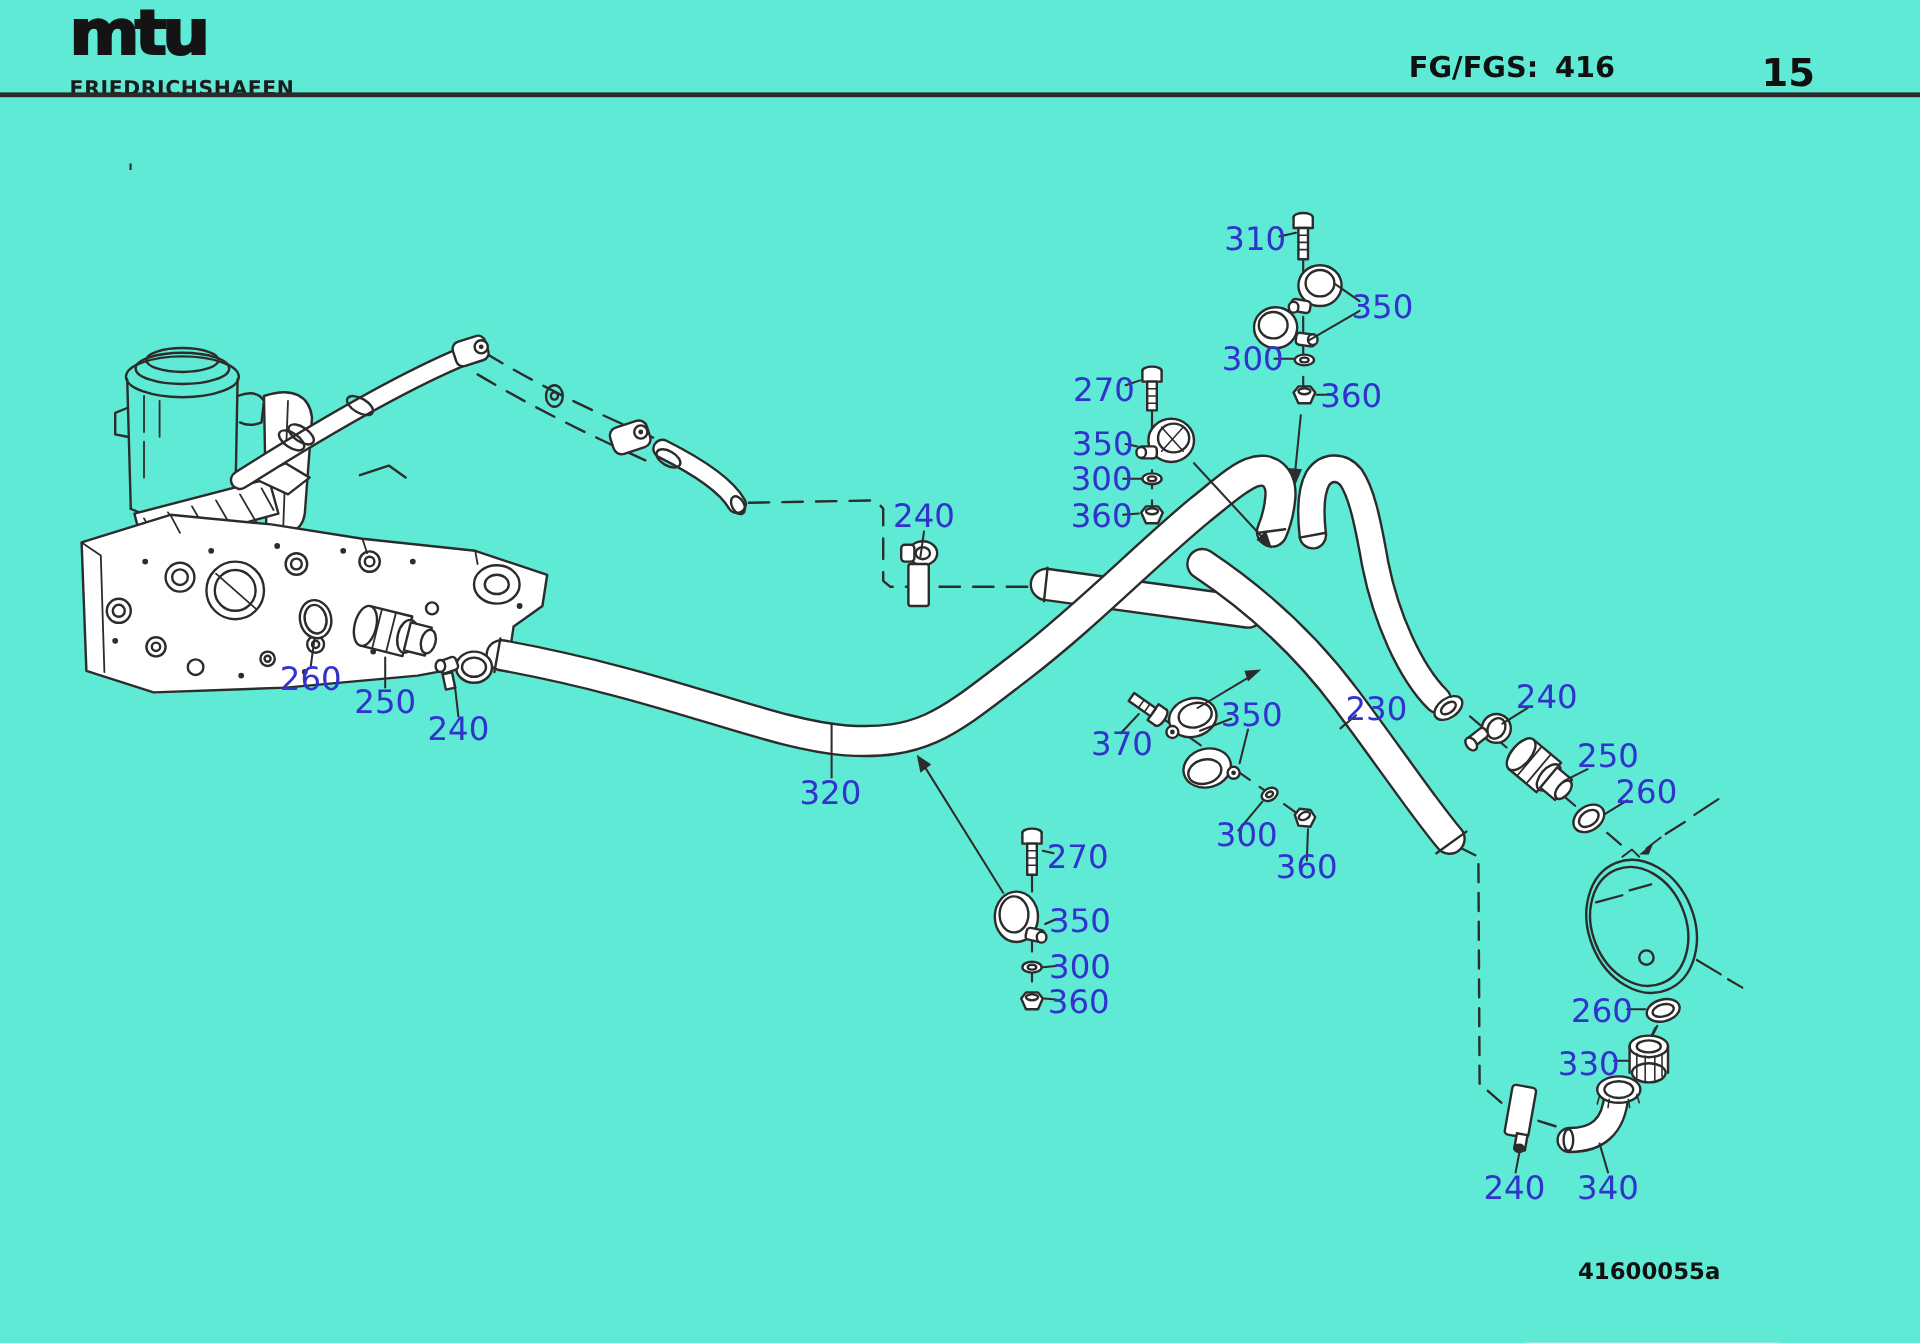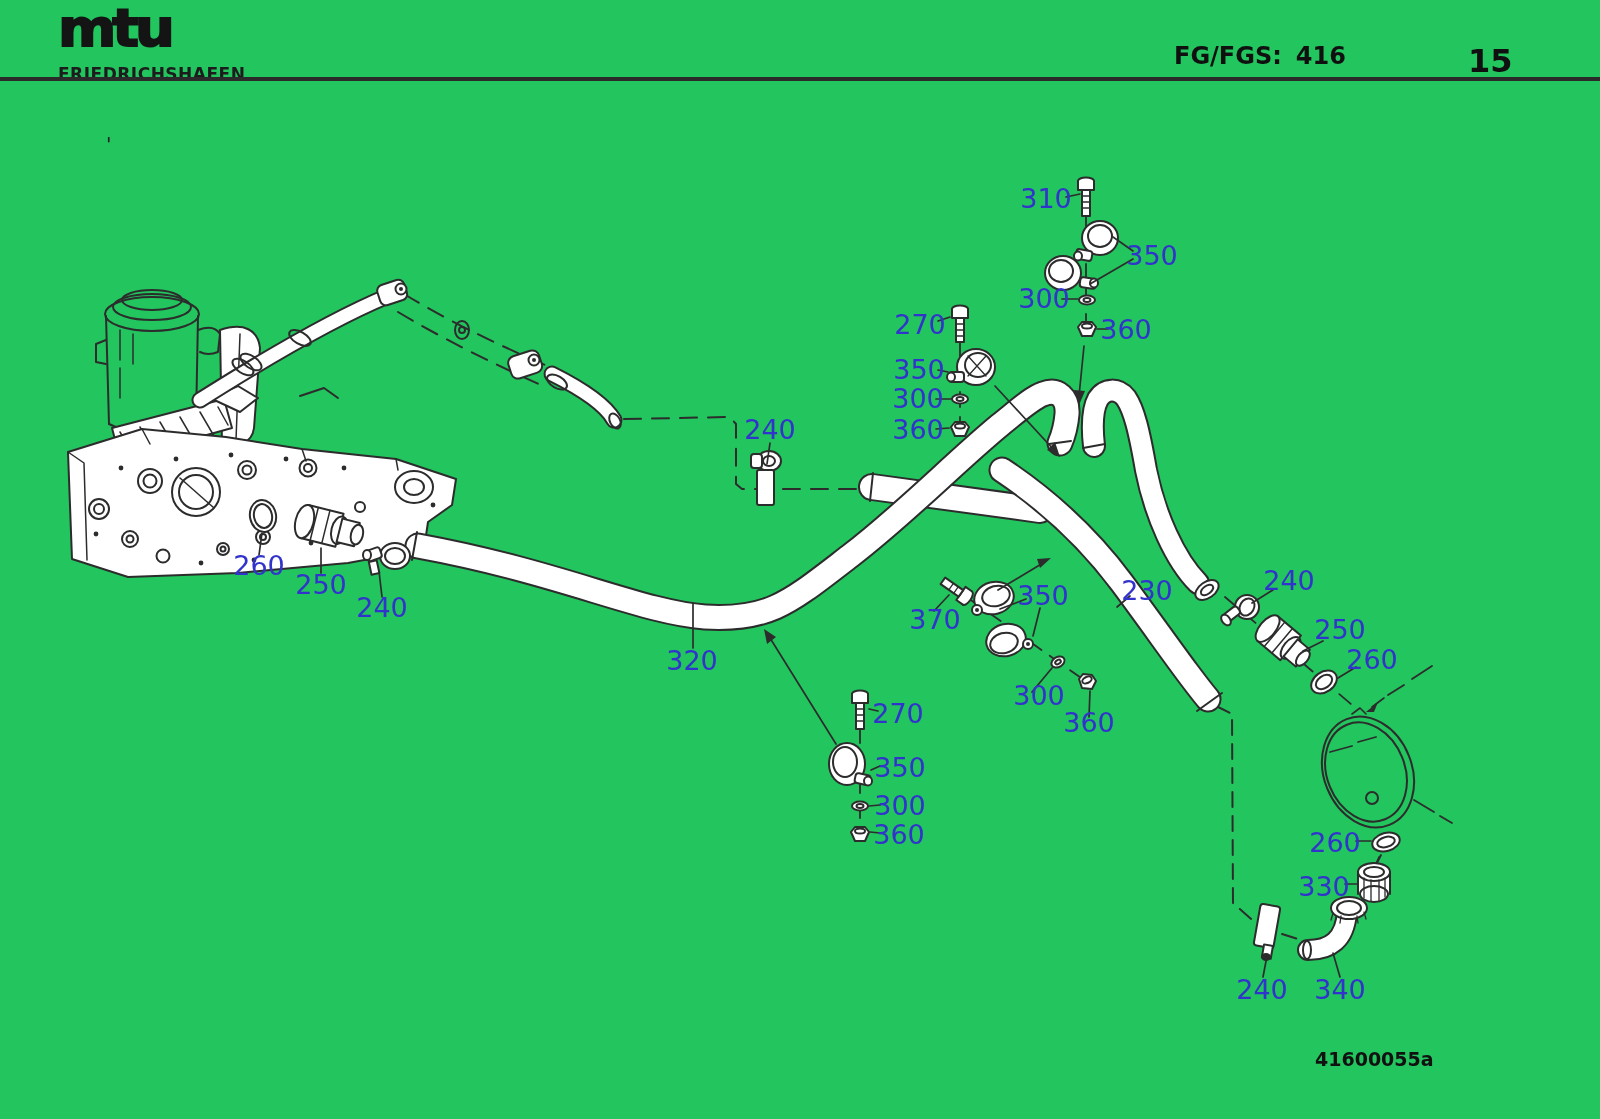--- a/index.html
+++ b/index.html
@@ -1,16 +1,16 @@
 <!DOCTYPE html>
 <html><head>
 <meta charset="utf-8">
 <style>
   html,body{margin:0;padding:0;background:#e8e8e8;}
-  .page{position:relative;width:1600px;height:1119px;background:#22c55e;overflow:hidden;
+  .page{position:relative;width:1600px;height:1119px;background:#5eead4;overflow:hidden;
         font-family:"DejaVu Sans","Liberation Sans",sans-serif;}
   
   .logo{position:absolute;left:58px;top:8px;color:#141414;}
   .logo-mtu{font-size:56px;font-weight:bold;letter-spacing:-4px;line-height:44px;
             transform:scaleY(.92);transform-origin:left top;
             -webkit-text-stroke:2px #141414;}
   .logo-sub{font-size:17px;font-weight:bold;letter-spacing:.5px;margin-top:12px;color:#1c1c1c;}
   .docref{position:absolute;left:1174px;top:42px;font-size:24px;font-weight:bold;color:#101010;}
   .docref .num{margin-left:14px;}
   .pageno{position:absolute;left:1468px;top:42px;font-size:32px;font-weight:bold;color:#101010;}

